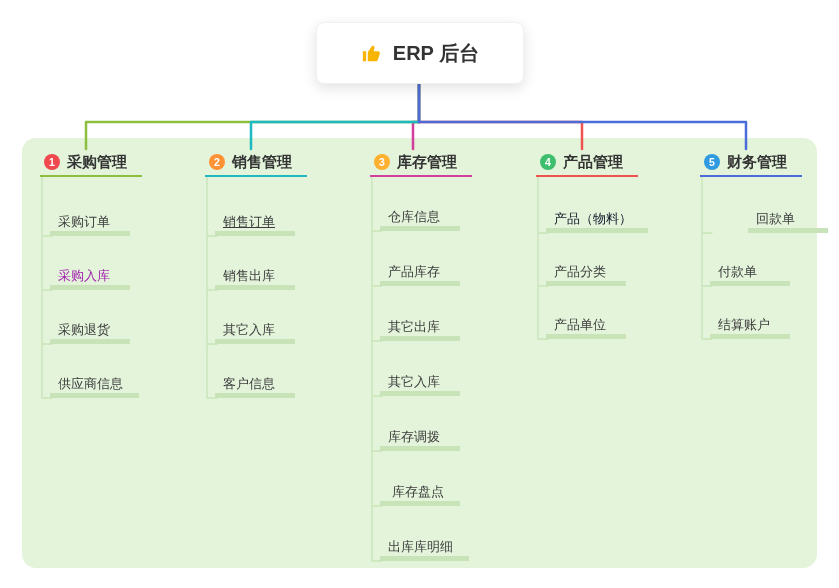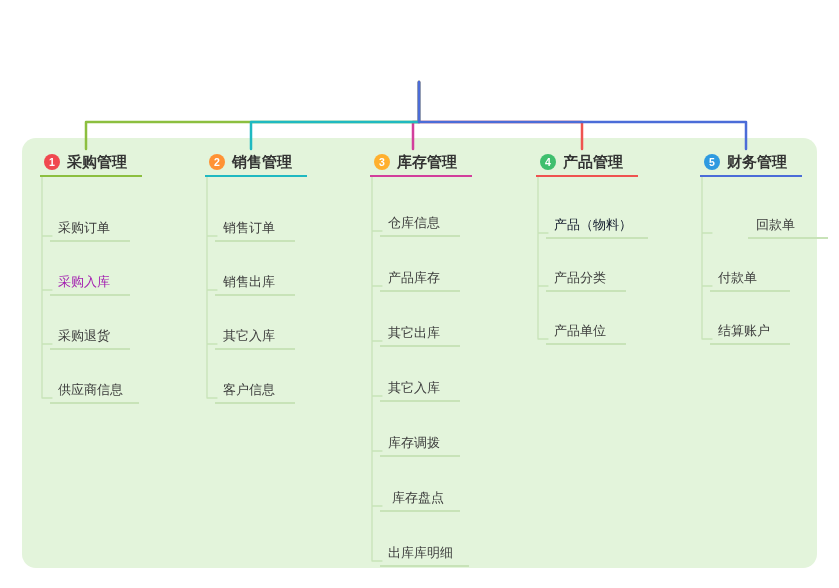--- a/index.html
+++ b/index.html
@@ -21,22 +21,22 @@
     border-bottom:2.5px solid #999;
     font-size:15px;font-weight:600;color:#333;white-space:nowrap;
   }
   .badge{
     width:16px;height:16px;border-radius:50%;color:#fff;
     font-size:10.5px;font-weight:700;line-height:16px;text-align:center;
     flex:0 0 16px;
   }
   .child-item{
     position:absolute;height:25px;line-height:22px;box-sizing:border-box;
-    min-width:80px;padding:0 16px 0 8px;border-bottom:2px solid #a16207;
-    font-size:13px;color:#3c3c3c;white-space:nowrap;margin-top:6px;
+    min-width:80px;padding:0 16px 0 8px;border-bottom:5px solid #a16207;
+    font-size:13px;color:#3c3c3c;white-space:nowrap;
   }
 </style>
 </head>
 <body>
 
 <div class="canvas">
   <div class="green-bg"></div>
 
   <svg id="connectors">
       <path d="M 419 82 L 419 122 L 413 122 L 413 149" stroke="#d23f9c" stroke-width="2.5" fill="none" stroke-linecap="round" stroke-linejoin="round"></path>
@@ -44,35 +44,43 @@
       <path d="M 419 82 L 419 122 L 582 122 L 582 149" stroke="#ef5350" stroke-width="2.5" fill="none" stroke-linecap="round" stroke-linejoin="round"></path>
       <path d="M 419 82 L 419 122 L 251 122 L 251 149" stroke="#1fb9c1" stroke-width="2.5" fill="none" stroke-linecap="round" stroke-linejoin="round"></path>
       <path d="M 419 82 L 419 122 L 746 122 L 746 149" stroke="#4b6cd8" stroke-width="2.5" fill="none" stroke-linecap="round" stroke-linejoin="round"></path>
       <path d="M 42 177 L 42 398 M 42 236 L 52 236 M 42 290 L 52 290 M 42 344 L 52 344 M 42 398 L 52 398" stroke="#c8e3b8" stroke-width="1.3" fill="none" stroke-linecap="round" stroke-linejoin="round"></path>
       <path d="M 207 177 L 207 398 M 207 236 L 217 236 M 207 290 L 217 290 M 207 344 L 217 344 M 207 398 L 217 398" stroke="#c8e3b8" stroke-width="1.3" fill="none" stroke-linecap="round" stroke-linejoin="round"></path>
       <path d="M 372 177 L 372 561 M 372 231 L 382 231 M 372 286 L 382 286 M 372 341 L 382 341 M 372 396 L 382 396 M 372 451 L 382 451 M 372 506 L 382 506 M 372 561 L 382 561" stroke="#c8e3b8" stroke-width="1.3" fill="none" stroke-linecap="round" stroke-linejoin="round"></path>
       <path d="M 538 177 L 538 339 M 538 233 L 548 233 M 538 286 L 548 286 M 538 339 L 548 339" stroke="#c8e3b8" stroke-width="1.3" fill="none" stroke-linecap="round" stroke-linejoin="round"></path>
       <path d="M 702 177 L 702 339 M 702 233 L 712 233 M 702 286 L 712 286 M 702 339 L 712 339" stroke="#c8e3b8" stroke-width="1.3" fill="none" stroke-linecap="round" stroke-linejoin="round"></path>
     </svg>
 
+  <div class="root-node">
+    <span class="root-icon">
+      <svg width="22" height="22" viewBox="0 0 24 24" fill="#f7b500">
+        <path d="M2 10h3.6v11H2zM7.4 21h8.9c.83 0 1.54-.5 1.84-1.22l2.4-7.05c.42-1.23-.5-2.53-1.8-2.53h-4.9l.83-4.03c.18-.87-.3-1.74-1.13-2.02-.66-.22-1.38.02-1.78.58L7.4 11.3z"></path>
+      </svg>
+    </span>
+    <span class="root-label">ERP 后台</span>
+  </div>
 
   <div id="branches">
       <div class="branch-label" style="left: 40px; top: 149px; border-bottom-color: rgb(140, 191, 63);">
         <span class="badge" style="background: rgb(240, 72, 79);">1</span>
         <span class="branch-text">采购管理</span>
       </div>
       <div class="child-item" style="left: 50px; top: 211px; border-bottom-color: rgb(200, 227, 184); color: rgb(60, 60, 60);">采购订单</div>
       <div class="child-item" style="left: 50px; top: 265px; border-bottom-color: rgb(200, 227, 184); color: #a21caf;">采购入库</div>
       <div class="child-item" style="left: 50px; top: 319px; border-bottom-color: rgb(200, 227, 184); color: rgb(60, 60, 60);">采购退货</div>
       <div class="child-item" style="left: 50px; top: 373px; border-bottom-color: rgb(200, 227, 184); color: rgb(60, 60, 60);">供应商信息</div>
       <div class="branch-label" style="left: 205px; top: 149px; border-bottom-color: rgb(31, 185, 193);">
         <span class="badge" style="background: rgb(255, 146, 52);">2</span>
         <span class="branch-text">销售管理</span>
       </div>
-      <div class="child-item" style="left: 215px; top: 211px; border-bottom-color: rgb(200, 227, 184); color: rgb(60, 60, 60);">销售订单</div>
+      <div class="child-item" style="left: 215px; top: 211px; border-bottom-color: rgb(200, 227, 184); color: rgb(60, 60, 60); text-decoration: underline;">销售订单</div>
       <div class="child-item" style="left: 215px; top: 265px; border-bottom-color: rgb(200, 227, 184); color: rgb(60, 60, 60);">销售出库</div>
       <div class="child-item" style="left: 215px; top: 319px; border-bottom-color: rgb(200, 227, 184); color: rgb(60, 60, 60);">其它入库</div>
       <div class="child-item" style="left: 215px; top: 373px; border-bottom-color: rgb(200, 227, 184); color: rgb(60, 60, 60);">客户信息</div>
       <div class="branch-label" style="left: 370px; top: 149px; border-bottom-color: rgb(210, 63, 156);">
         <span class="badge" style="background: rgb(255, 176, 46);">3</span>
         <span class="branch-text">库存管理</span>
       </div>
       <div class="child-item" style="left: 380px; top: 206px; border-bottom-color: rgb(200, 227, 184); color: rgb(60, 60, 60);">仓库信息</div>
       <div class="child-item" style="left: 380px; top: 261px; border-bottom-color: rgb(200, 227, 184); color: rgb(60, 60, 60);">产品库存</div>
       <div class="child-item" style="left: 380px; top: 316px; border-bottom-color: rgb(200, 227, 184); color: rgb(60, 60, 60);">其它出库</div>

